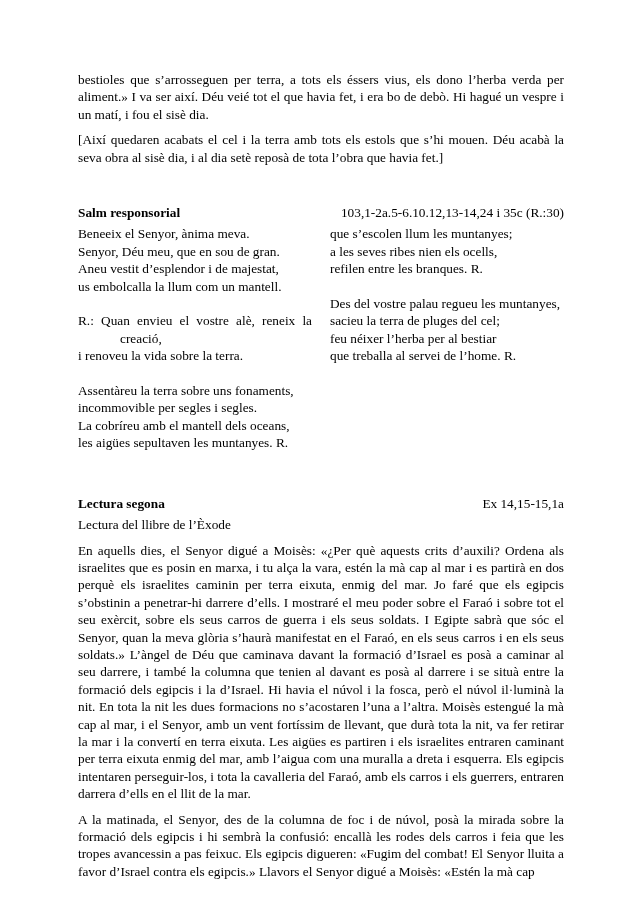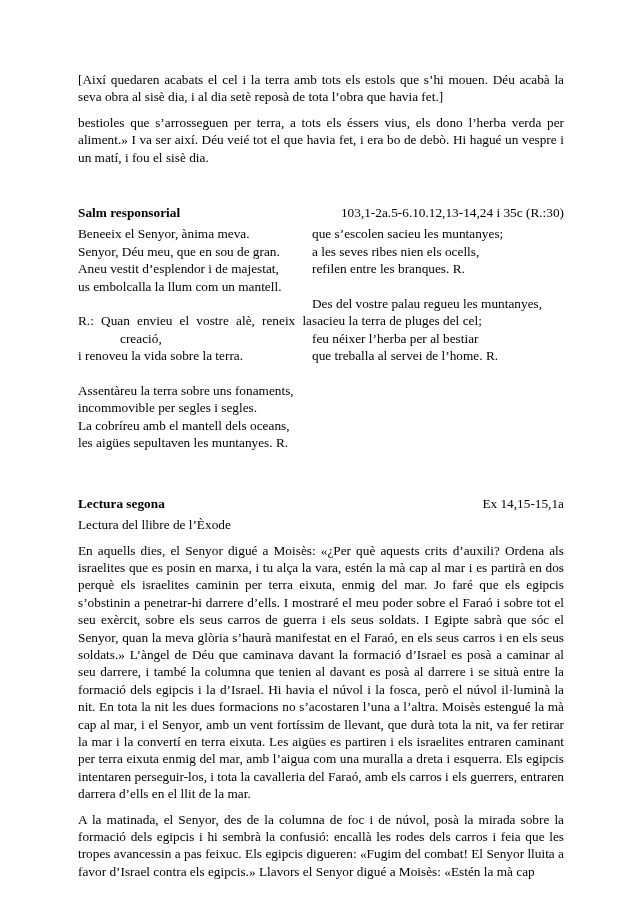--- a/index.html
+++ b/index.html
@@ -34,20 +34,21 @@
     font-weight: bold;
   }
   .heading-row .reference {
     font-weight: normal;
     text-align: right;
     white-space: nowrap;
     margin-top: 30px;
   }
   .columns {
     display: flex;
+    gap: 18px;
     margin: 0 0 13px 0;
   }
   .col {
     width: 234px;
     flex: 0 0 234px;
   }
   .stanza {
     margin: 0 0 17.4px 0;
   }
   .col .stanza:last-child {
@@ -65,23 +66,23 @@
   .lectura-gap {
     margin-top: 12px;
     gap: 45px;
   }
 </style>
 </head>
 <body>
 
 <div class="page">
 
+  <p class="para">bestioles que s’arrosseguen per terra, a tots els éssers vius, els dono l’herba verda per aliment.» I va ser així. Déu veié tot el que havia fet, i era bo de debò. Hi hagué un vespre i un matí, i fou el sisè dia.</p>
+
   <p class="para">[Així quedaren acabats el cel i la terra amb tots els estols que s’hi mouen. Déu acabà la seva obra al sisè dia, i al dia setè reposà de tota l’obra que havia fet.]</p>
-
-  <p class="para">bestioles que s’arrosseguen per terra, a tots els éssers vius, els dono l’herba verda per aliment.» I va ser així. Déu veié tot el que havia fet, i era bo de debò. Hi hagué un vespre i un matí, i fou el sisè dia.</p>
 
   <div class="heading-row">
     <span class="title">Salm responsorial</span>
     <span class="reference">103,1-2a.5-6.10.12,13-14,24 i 35c (R.:30)</span>
   </div>
 
   <div class="columns">
     <div class="col">
         <div class="stanza">
           <div class="verse-line">Beneeix el Senyor, ànima meva.</div>
@@ -95,21 +96,21 @@
         </div>
         <div class="stanza">
           <div class="verse-line">Assentàreu la terra sobre uns fonaments,</div>
           <div class="verse-line">incommovible per segles i segles.</div>
           <div class="verse-line">La cobríreu amb el mantell dels oceans,</div>
           <div class="verse-line">les aigües sepultaven les muntanyes. R.</div>
         </div>
       </div>
     <div class="col">
         <div class="stanza">
-          <div class="verse-line">que s’escolen sacieu les muntanyes;</div>
+          <div class="verse-line">que s’escolen llum les muntanyes;</div>
           <div class="verse-line">a les seves ribes nien els ocells,</div>
           <div class="verse-line">refilen entre les branques. R.</div>
         </div>
         <div class="stanza">
           <div class="verse-line">Des del vostre palau regueu les muntanyes,</div>
           <div class="verse-line">sacieu la terra de pluges del cel;</div>
           <div class="verse-line">feu néixer l’herba per al bestiar</div>
           <div class="verse-line">que treballa al servei de l’home. R.</div>
         </div>
       </div>

